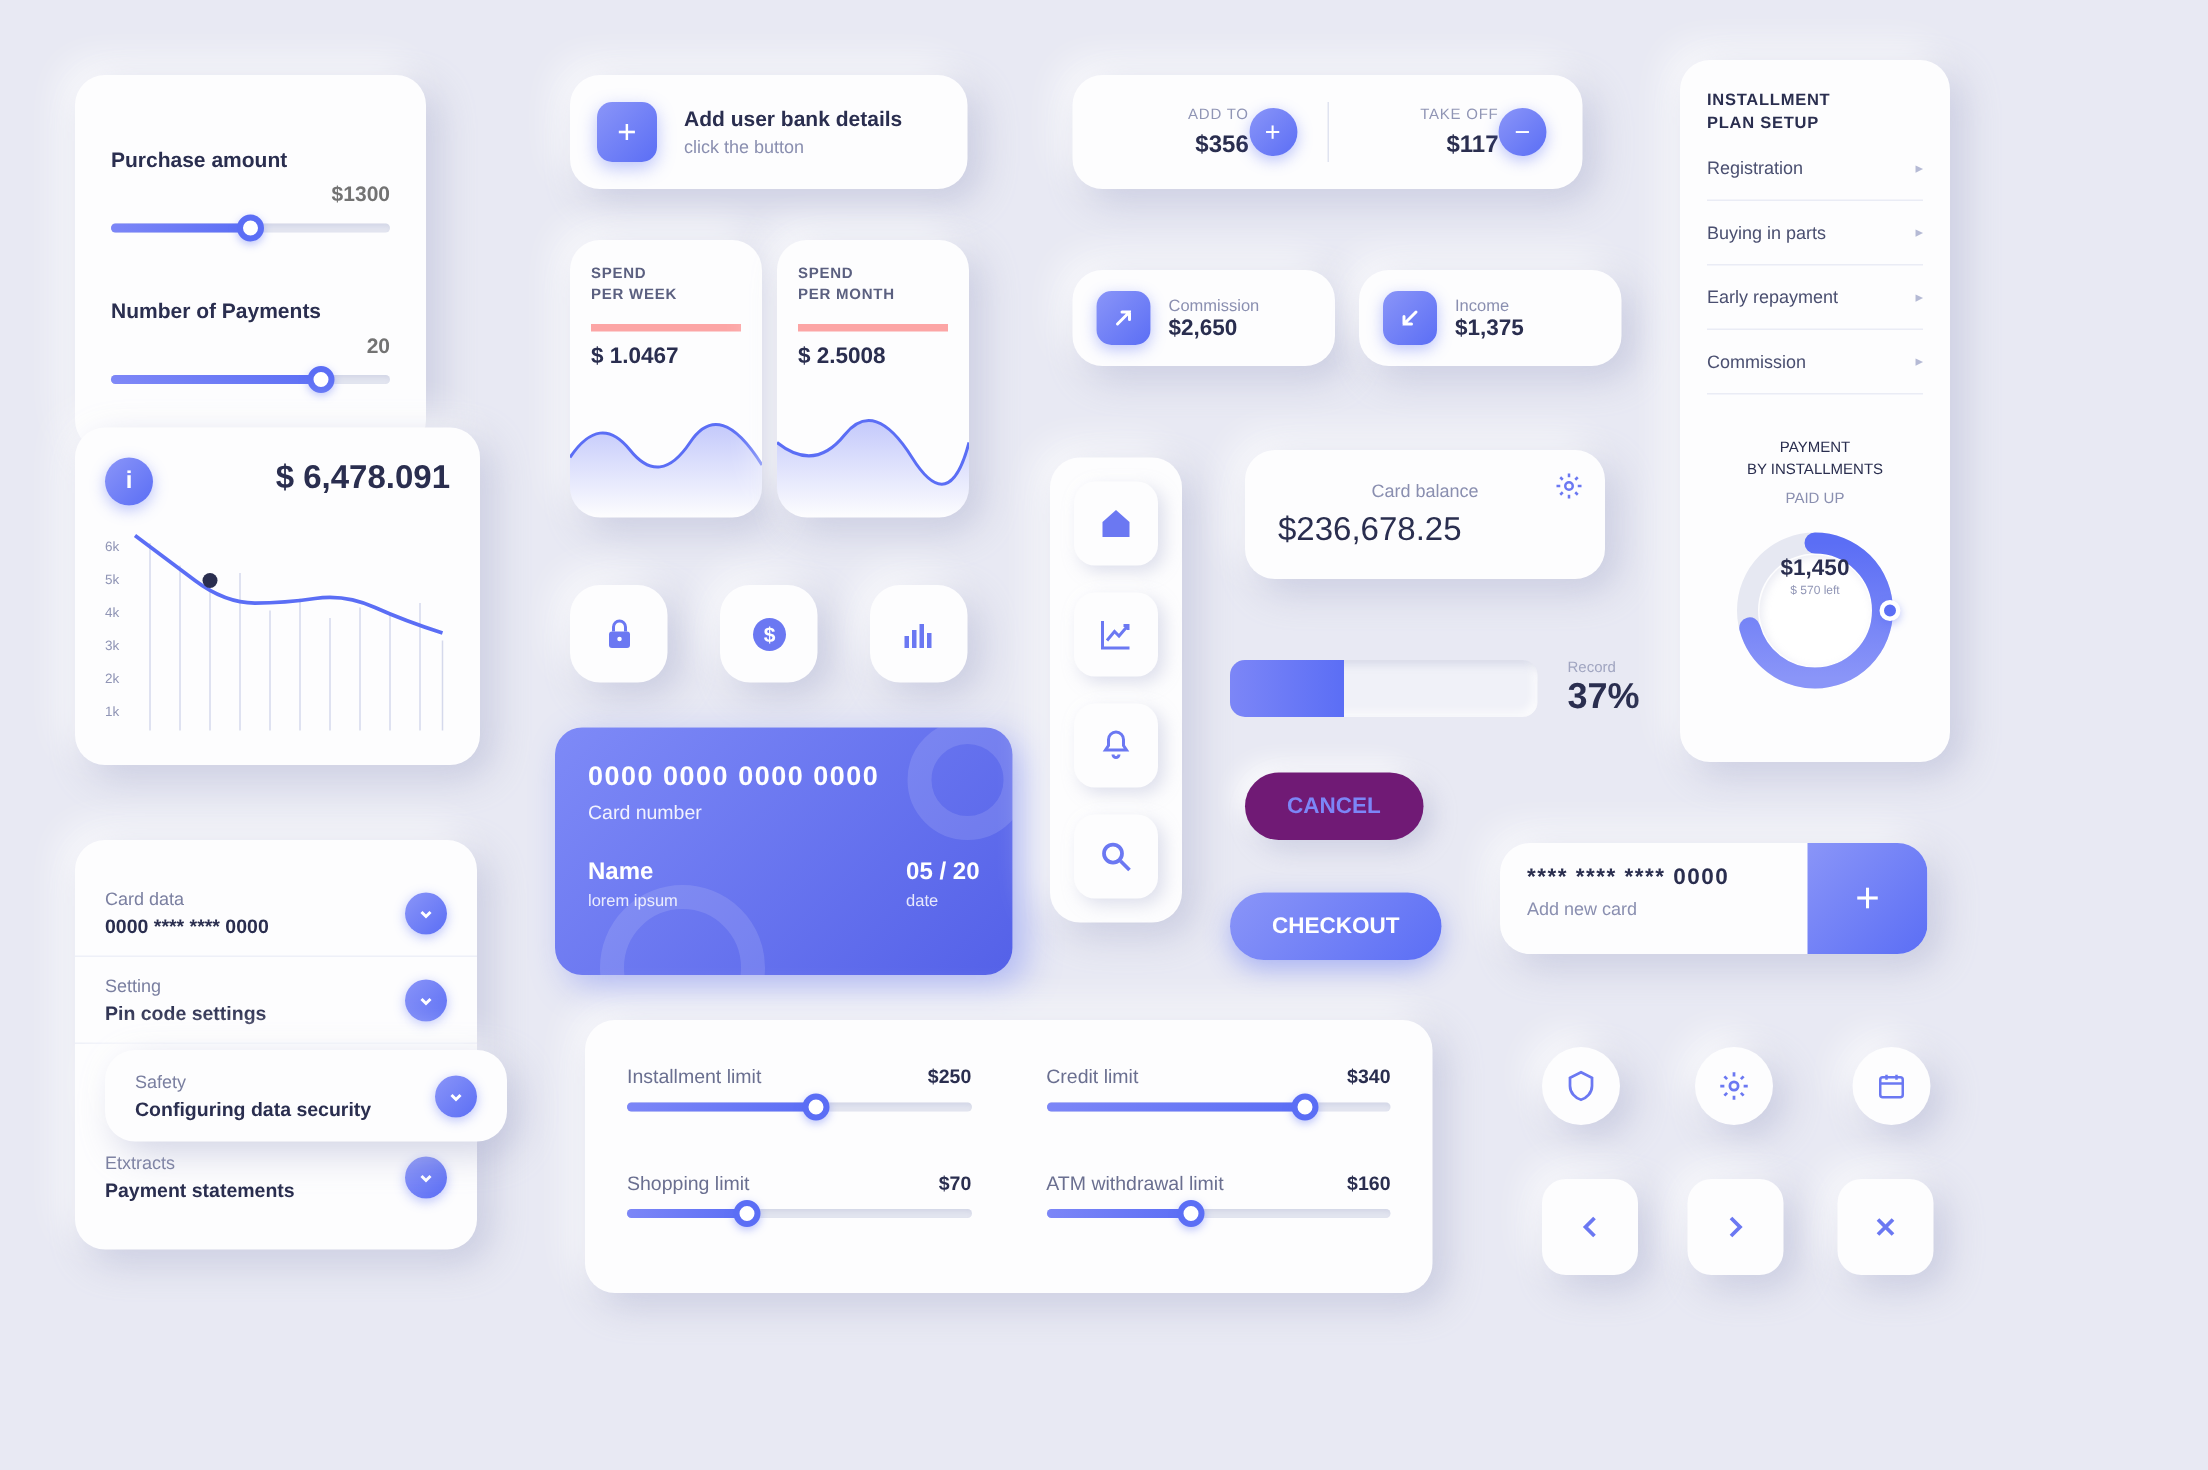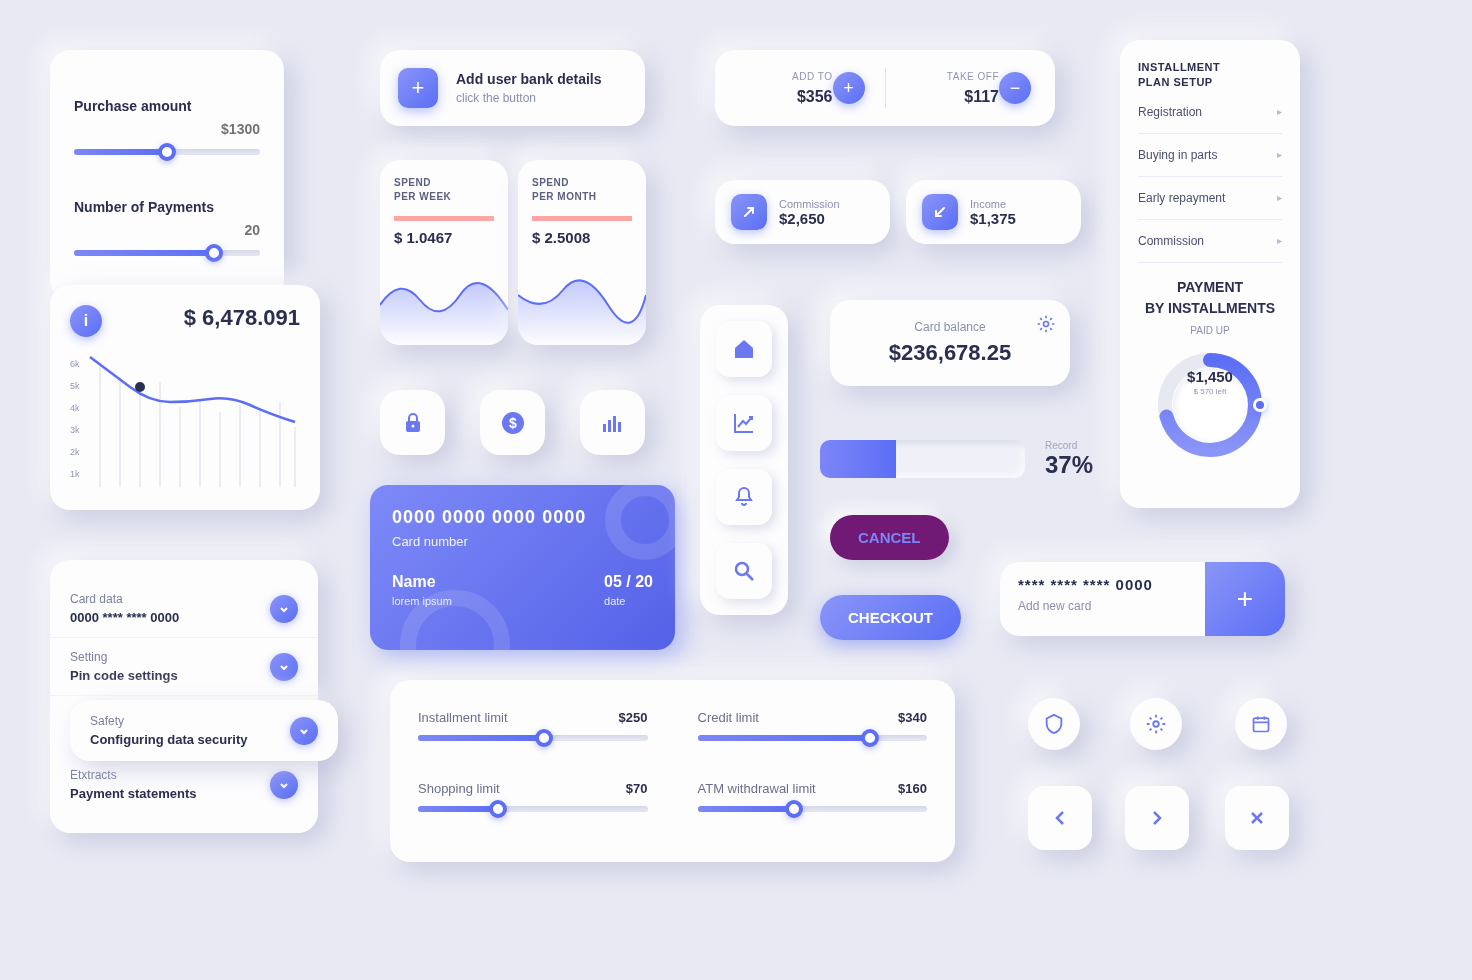--- a/index.html
+++ b/index.html
@@ -66,21 +66,21 @@
 .cc-sub { font-size: 11px; opacity: 0.85; margin-top: 4px; }
 .cc-ring { position:absolute; border: 16px solid rgba(255,255,255,0.12); border-radius:50%; }
 
 
 .vnav { left: 700px; top: 305px; width: 88px; padding: 16px 12px; display: flex; flex-direction: column; gap: 18px; align-items: center; }
 .vnav-item { width: 56px; height: 56px; border-radius: 14px; display: flex; align-items: center; justify-content: center; background: #fdfdfe; box-shadow: 4px 4px 12px rgba(160,165,200,0.35), -4px -4px 12px rgba(255,255,255,0.9); }
 
 
 .cbalance { left: 830px; top: 300px; width: 240px; padding: 20px 22px; }
 .cb-lbl { font-size: 12px; color: #8a8fb0; text-align: center; }
-.cb-val { font-size: 22px; font-weight: 700; text-align: center; margin-top: 6px; }
+.cb-val { font-size: 22px; font-weight: 400; margin-top: 6px; }
 .gear { position: absolute; right: 14px; top: 14px; }
 
 
 .progress { left: 820px; top: 440px; width: 205px; height: 38px; background: #f0f1f8; border-radius: 10px; box-shadow: inset 3px 3px 6px rgba(160,165,200,0.3), inset -3px -3px 6px rgba(255,255,255,0.8); overflow: hidden; position: absolute; }
 .progress-fill { width: 37%; height: 100%; background: linear-gradient(90deg,#7c86f7,#5b6ef5); }
 .record { position: absolute; left: 1045px; top: 440px; }
 .record-lbl { font-size: 10px; color: #a0a5c0; }
 .record-val { font-size: 24px; font-weight: 700; }
 
 
@@ -108,21 +108,21 @@
 .limits { left: 390px; top: 680px; width: 565px; padding: 30px 28px; display: grid; grid-template-columns: 1fr 1fr; gap: 20px 50px; }
 .limit-row .lr-head { display: flex; justify-content: space-between; margin-bottom: 10px; font-size: 13px; }
 .limit-row .lr-lbl { color: #6a6f90; }
 .limit-row .lr-val { font-weight: 700; }
 
 
 .installment { left: 1120px; top: 40px; width: 180px; padding: 20px 18px; height: 468px; }
 .inst-title { font-size: 11px; font-weight: 700; letter-spacing: 0.5px; line-height: 1.4; }
 .inst-item { padding: 14px 0; border-bottom: 1px solid #eaecf5; font-size: 12px; color: #4a4f70; display: flex; justify-content: space-between; align-items: center; }
 .inst-caret { color: #b5bad5; font-size: 10px; }
-.pay-title { font-size: 14px; font-weight: 700; text-align: center; margin-top: 14px; line-height: 1.5; }
+.pay-title { font-size: 10px; font-weight: 400; text-align: center; margin-top: 28px; line-height: 1.5; }
 .paid { font-size: 10px; color: #8a8fb0; text-align: center; margin-top: 6px; }
 .donut-wrap { position: relative; width: 110px; height: 110px; margin: 14px auto 0; }
 .donut-center { position: absolute; inset: 18px; background: #fff; border-radius: 50%; display: flex; flex-direction: column; align-items: center; justify-content: flex-start; box-shadow: inset 2px 2px 6px rgba(160,165,200,0.2); }
 .donut-val { font-size: 15px; font-weight: 700; }
 .donut-sub { font-size: 8px; color: #9095b5; margin-top: 2px; }
 
 
 .round-ico { width: 52px; height: 52px; border-radius: 50%; display: flex; align-items: center; justify-content: center; position: absolute; }
 .ri1 { left: 1028px; top: 698px; }
 .ri2 { left: 1130px; top: 698px; }

